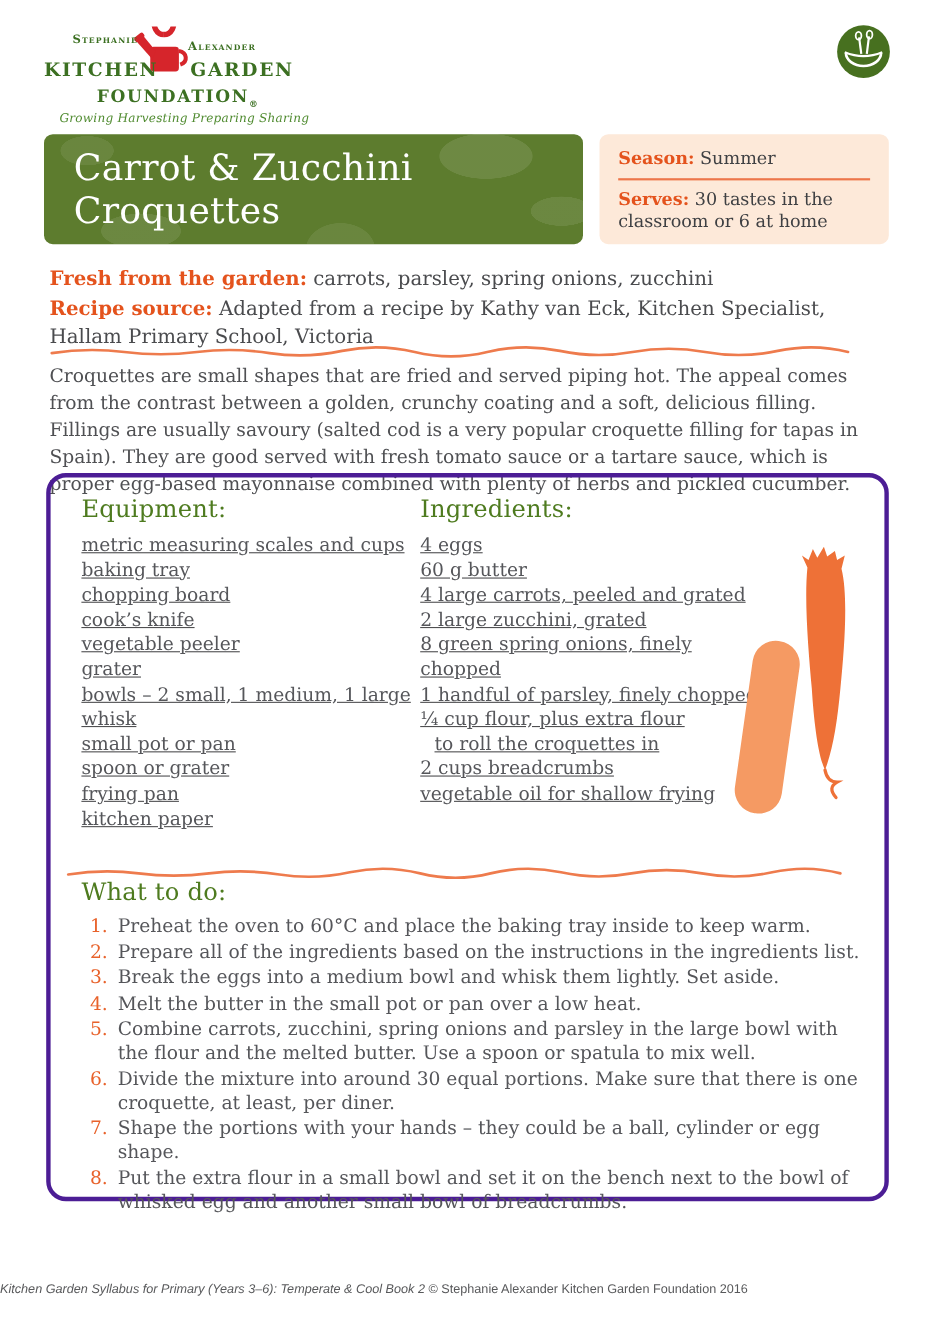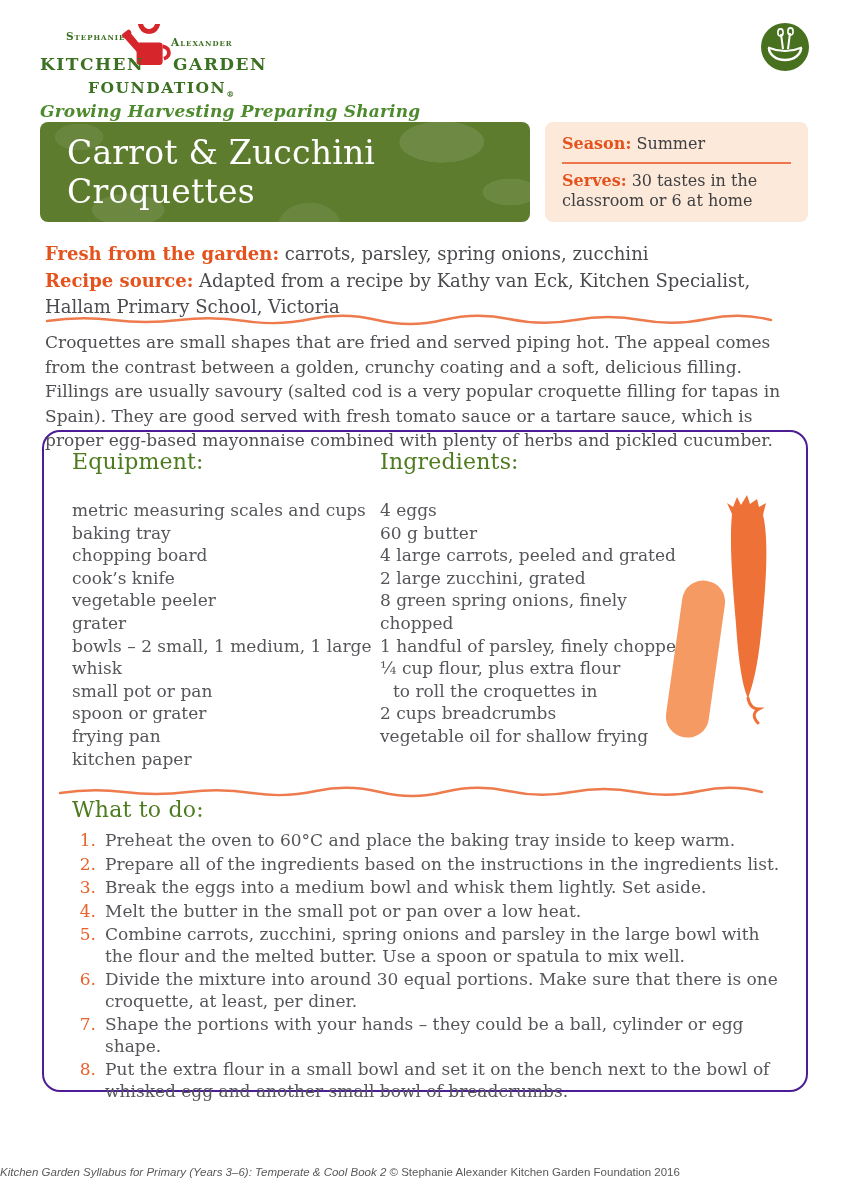--- a/index.html
+++ b/index.html
@@ -11,21 +11,21 @@
   }
 
   
   .logo { position:absolute; left:40px; top:22px; width:225px; height:98px; }
   .logo .l-steph    { position:absolute; left:26px;  top:8px;  font-size:10.5px; letter-spacing:1px; color:#3c7022; font-weight:bold; font-variant:small-caps; }
   .logo .l-alex     { position:absolute; left:131px; top:14px; font-size:10.5px; letter-spacing:1px; color:#3c7022; font-weight:bold; font-variant:small-caps; }
   .logo .l-kitchen  { position:absolute; left:0px;   top:32px; font-size:17px; letter-spacing:1.5px; color:#3c7022; font-weight:bold; }
   .logo .l-garden   { position:absolute; left:133px; top:32px; font-size:17px; letter-spacing:1.5px; color:#3c7022; font-weight:bold; }
   .logo .l-found    { position:absolute; left:48px;  top:56px; font-size:15.5px; letter-spacing:1.5px; color:#3c7022; font-weight:bold; }
   .logo .l-reg      { font-size:8px; vertical-align:sub; }
-  .logo .l-tagline  { position:absolute; left:0px;   top:79px; width:225px; font-size:17px; color:#4e8a2e; font-weight:bold; font-style:italic; letter-spacing:.2px; white-space:nowrap; }
+  .logo .l-tagline  { position:absolute; left:14px;   top:79px; width:225px; font-size:11px; color:#4e8a2e; font-weight:normal; font-style:italic; letter-spacing:.2px; white-space:nowrap; }
   .logo svg.can     { position:absolute; left:78px; top:2px; }
 
   
   .badge { position:absolute; left:760px; top:22px; width:50px; height:50px; }
 
   
   .banner {
     position:absolute; left:40px; top:122px; width:490px; height:100px;
     background:#5d7c2e; border-radius:8px; overflow:hidden;
   }
@@ -60,26 +60,26 @@
   
   .divider-top { position:absolute; left:45px; top:311px; }
   .description {
     position:absolute; left:45px; top:330px; width:764px;
     font-size:17px; line-height:24.5px; color:#4f5053;
   }
 
   
   .main-box {
     position:absolute; left:42px; top:430px; width:766px; height:662px;
-    border:2px solid #4c1d95; border-radius:18px;
+    border:4px solid #4c1d95; border-radius:18px;
   }
   .col-head { font-size:22px; color:#4e7b1f; font-weight:normal; letter-spacing:.2px; }
   .equipment   { position:absolute; left:28px;  top:17px; width:300px; }
   .ingredients { position:absolute; left:336px; top:17px; width:310px; }
-  .plain-list { list-style:none; margin-top:25px; }
+  .plain-list { list-style:none; margin-top:9px;text-decoration:underline; }
   .plain-list li { font-size:17px; line-height:22.6px; color:#55565a; }
   .plain-list li.cont { padding-left:13px; }
   .veggies { position:absolute; left:612px; top:62px; }
 
   .divider-mid { position:absolute; left:14px; top:351px; }
   .whattodo { position:absolute; left:28px; top:365px; width:712px; }
   .steps { list-style:none; margin-top:8px; }
   .steps li { display:flex; margin-bottom:2px; }
   .steps .num { width:24px; flex:0 0 24px; text-align:right; color:#e8622b; font-size:17px; line-height:21.5px; }
   .steps .txt { padding-left:9px; font-size:17px; line-height:21.5px; color:#55565a; }

